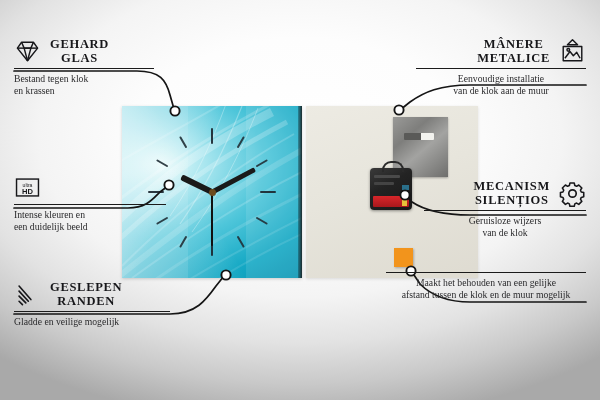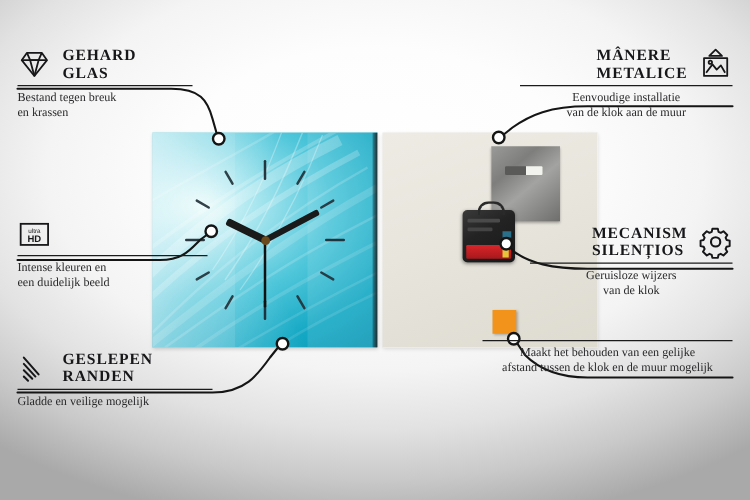--- a/index.html
+++ b/index.html
@@ -88,23 +88,23 @@
     background:#f2941c;box-shadow:1px 1px 2px rgba(0,0,0,.25);
   }
 
   
   .callout{position:absolute;}
   .callout .head{display:flex;align-items:center;gap:9px;padding-bottom:3px;}
   .callout.right .head{flex-direction:row;justify-content:flex-end;}
   .title{
     font-family:"Liberation Serif",serif;font-weight:700;
     font-size:12.5px;line-height:13.5px;letter-spacing:.7px;color:#17171a;
-    text-transform:uppercase;white-space:pre-line;
-  }
-  .callout.right .title{text-align:left;}
+    text-transform:uppercase;white-space:pre-line;text-align:center;
+  }
+  .callout.right .title{text-align:center;}
   .rule{height:1.4px;background:#1b1b1b;width:100%;}
   .desc{
     font-family:"Liberation Serif",serif;font-size:9.7px;line-height:12px;
     color:#2a2a2c;padding-top:3.5px;white-space:pre-line;
   }
   .callout.right .desc{text-align:center;}
   .ico{width:27px;height:27px;flex:0 0 27px;display:block;}
 
   
   #wires{position:absolute;left:0;top:0;width:600px;height:400px;pointer-events:none;}
@@ -231,21 +231,21 @@
           <path d="M4 12 H28"></path>
             <path d="M9 5 L12 12 L16 27"></path>
             <path d="M23 5 L20 12 L16 27"></path>
           <path d="M12 12 H20"></path>
         </g>
       </svg>
       <div class="title">GEHARD
 GLAS</div>
     </div>
     <div class="rule"></div>
-    <div class="desc">Bestand tegen breuk
+    <div class="desc">Bestand tegen klok
 en krassen</div>
   </div>
 
   <div class="callout left" style="left:14px;top:174px;width:152px;">
     <div class="head">
       <svg class="ico" viewBox="0 0 32 32">
         <rect x="3" y="6" width="26" height="20" fill="none" stroke="#17171a" stroke-width="1.7"></rect>
         <text x="16" y="15" font-family="Liberation Sans, sans-serif" font-size="6" text-anchor="middle" fill="#17171a">ultra</text>
         <text x="16" y="23.5" font-family="Liberation Sans, sans-serif" font-size="9" font-weight="bold" text-anchor="middle" fill="#17171a">HD</text>
       </svg>

